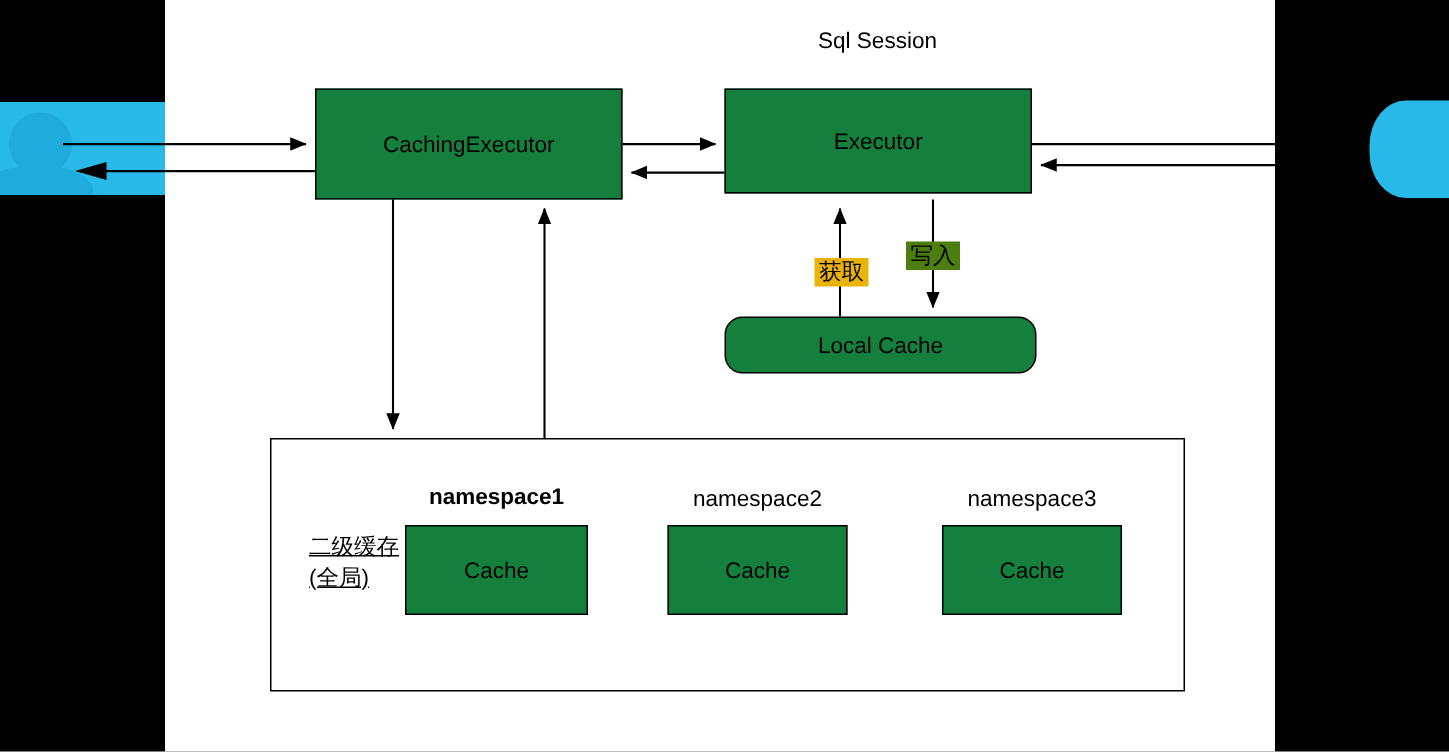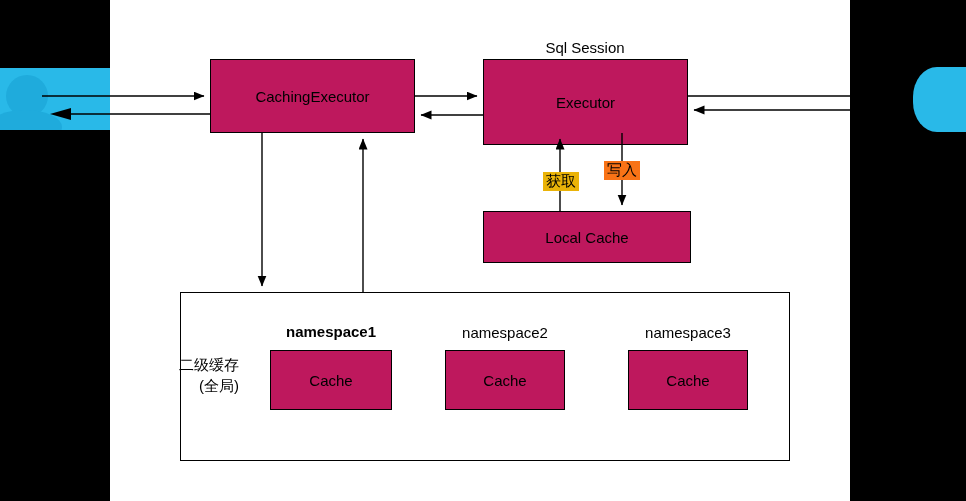--- a/index.html
+++ b/index.html
@@ -29,45 +29,45 @@
     position: absolute; left: -12px; top: 42px; width: 74px; height: 34px;
     border-radius: 50%; background: #1fabdc;
   }
   .db-icon {
     position: absolute; left: 913px; top: 67px; width: 53px; height: 65px;
     background: #29b9e8;
     border-radius: 24px 0 0 24px / 30px 0 0 30px;
   }
   
   .box {
-    position: absolute; background: #be185d; border: 1.5px solid #000000;
+    position: absolute; background: #15803d; border: 1.5px solid #000000;
     display: flex; align-items: center; justify-content: center;
     font-size: 15px;
   }
   .box-caching  { left: 210px; top: 59px;  width: 205px; height: 74px; }
-  .box-executor { left: 483px; top: 59px;  width: 205px; height: 86px; }
-  .box-local    { left: 483px; top: 211px; width: 208px; height: 52px; }
+  .box-executor { left: 483px; top: 59px;  width: 205px; height: 70px; }
+  .box-local    { left: 483px; top: 211px; width: 208px; height: 38px; border-radius: 12px; }
   .box-l2       { left: 180px; top: 292px; width: 610px; height: 169px; background: #ffffff; }
   .box-cache1   { left: 270px; top: 350px; width: 122px; height: 60px; }
   .box-cache2   { left: 445px; top: 350px; width: 120px; height: 60px; }
   .box-cache3   { left: 628px; top: 350px; width: 120px; height: 60px; }
   
   .lbl {
     position: absolute; transform: translateX(-50%);
     font-size: 15px; white-space: nowrap; z-index: 6;
   }
-  .lbl-session    { left: 585px; top: 39px; text-align: center; }
+  .lbl-session    { left: 585px; top: 19px; text-align: center; }
   .lbl-ns1        { left: 331px; top: 323px; font-weight: bold; }
   .lbl-ns2        { left: 505px; top: 324px; }
   .lbl-ns3        { left: 688px; top: 324px; }
   .lbl-l2 {
-    left: 209px; top: 354px; text-align: right; line-height: 21px; z-index: 2;
+    left: 236px; top: 354px; text-align: left; line-height: 21px; z-index: 2; text-decoration: underline;
   }
   .lbl-get   { left: 561px; top: 172px; background: #eab308; padding: 0 3px; }
-  .lbl-write { left: 622px; top: 161px; background: #f97316; padding: 0 3px; }
+  .lbl-write { left: 622px; top: 161px; background: #4d7c0f; padding: 0 3px; }
   svg.wires { position: absolute; left: 0; top: 0; z-index: 5; pointer-events: none; }
   .boxes-layer { position: absolute; left: 0; top: 0; width: 966px; height: 501px; z-index: 1; }
 </style>
 </head>
 <body>
 
 <div id="stage">
   <div class="canvas"></div>
 
   <div class="user-icon">

